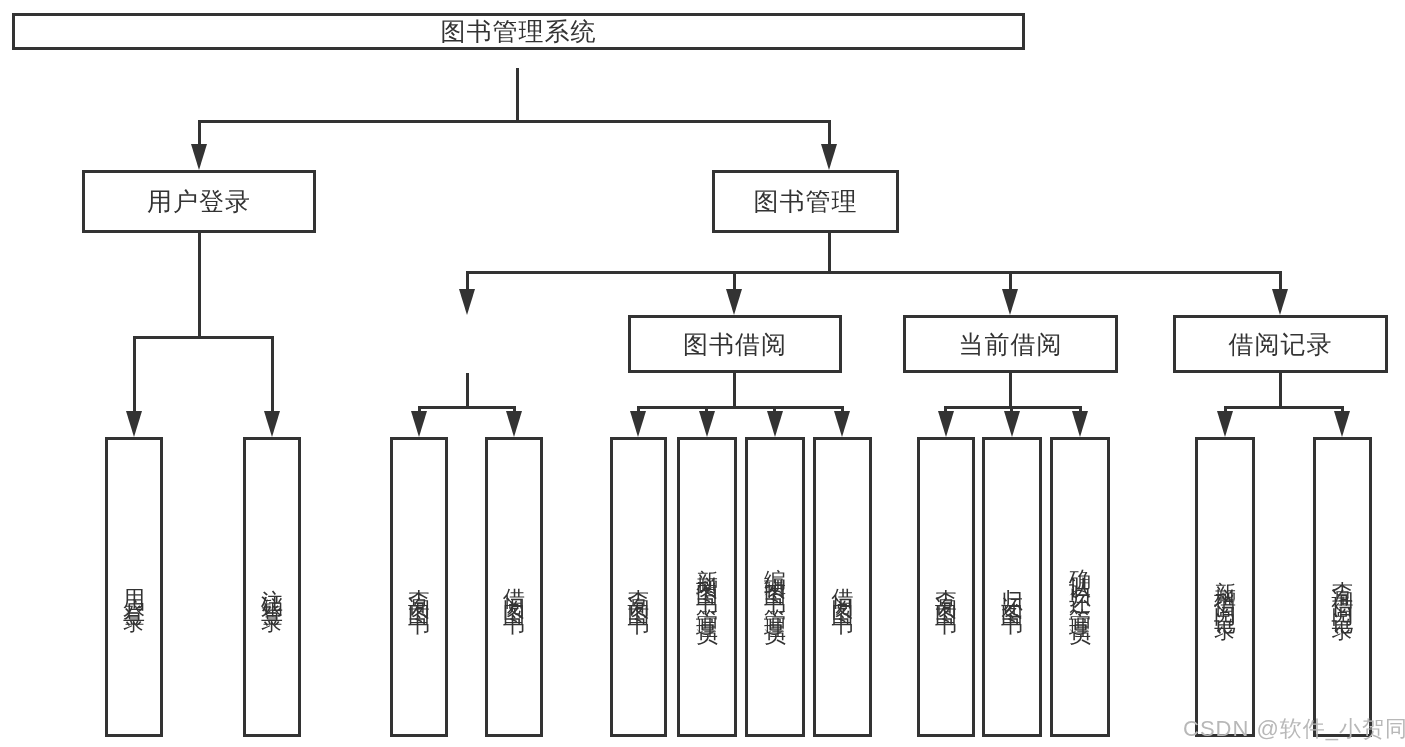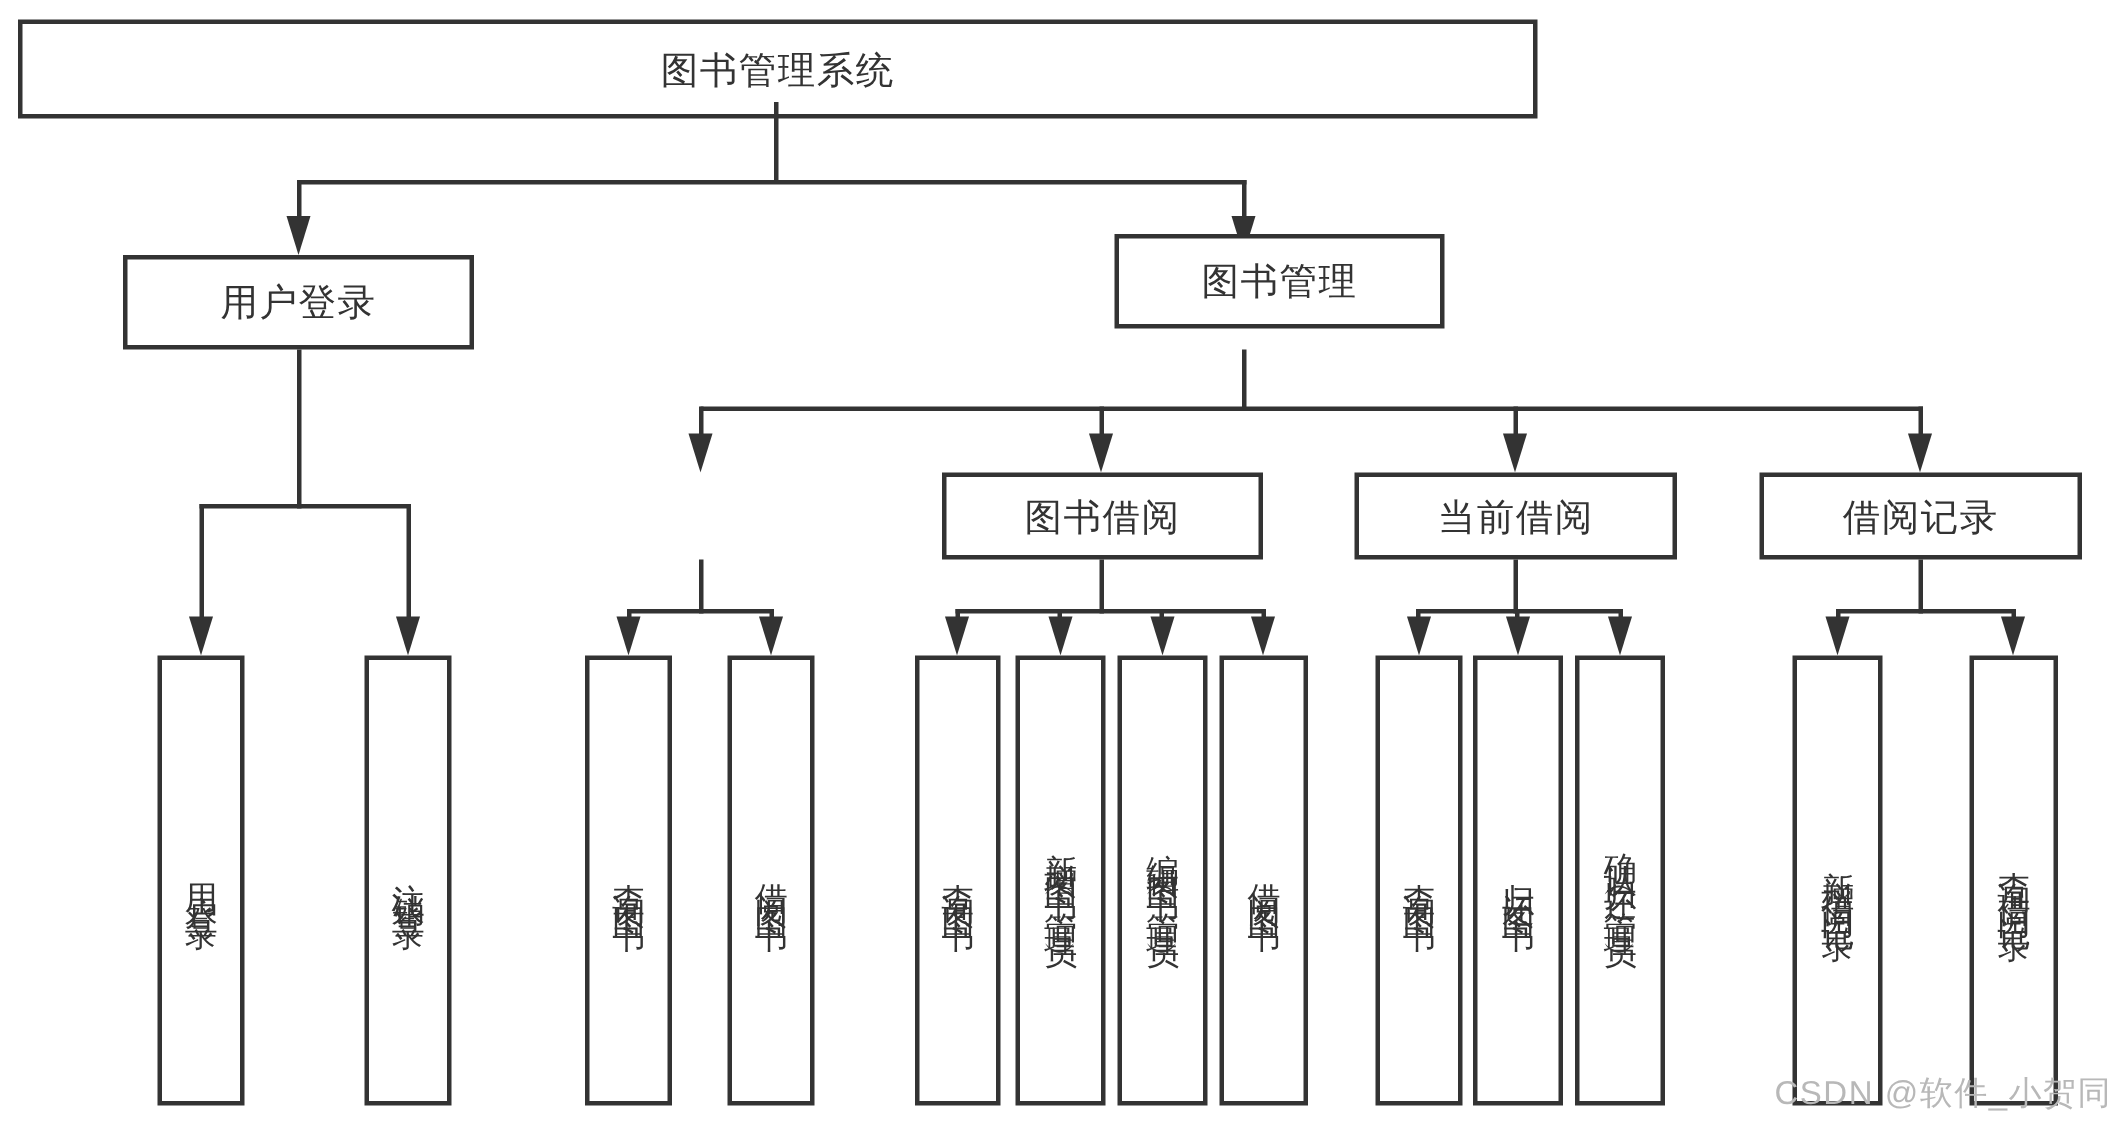--- a/index.html
+++ b/index.html
@@ -26,31 +26,31 @@
   .watermark{
     position:absolute;font-size:22px;color:#b8b8b8;z-index:6;white-space:nowrap;
     letter-spacing:1px;
   }
 </style>
 </head>
 <body>
 
 <div id="canvas">
 
-  <div class="box h-box" style="left:12px;top:13px;width:1013px;height:66px;">图书管理系统</div>
+  <div class="box h-box" style="left:12px;top:13px;width:1013px;height:37px;">图书管理系统</div>
 
   <div class="vline" style="left:516px;top:68px;height:53px;"></div>
   <div class="hline" style="left:198px;top:120px;width:633px;"></div>
   <div class="vline" style="left:198px;top:120px;height:28px;"></div>
   <div class="arrow" style="left:191px;top:144px;"></div>
   <div class="vline" style="left:828px;top:120px;height:28px;"></div>
   <div class="arrow" style="left:821px;top:144px;"></div>
 
   <div class="box h-box" style="left:82px;top:170px;width:234px;height:63px;">用户登录</div>
-  <div class="box h-box" style="left:712px;top:156px;width:220px;height:63px;margin-left:31px;">图书管理</div>
+  <div class="box h-box" style="left:712px;top:170px;width:187px;height:63px;">图书管理</div>
 
   <div class="vline" style="left:198px;top:233px;height:106px;"></div>
   <div class="hline" style="left:133px;top:336px;width:141px;"></div>
   <div class="vline" style="left:133px;top:336px;height:78px;"></div>
   <div class="arrow" style="left:126px;top:411px;"></div>
   <div class="vline" style="left:271px;top:336px;height:78px;"></div>
   <div class="arrow" style="left:264px;top:411px;"></div>
 
   <div class="vline" style="left:828px;top:233px;height:41px;"></div>
   <div class="hline" style="left:467px;top:271px;width:815px;"></div>

